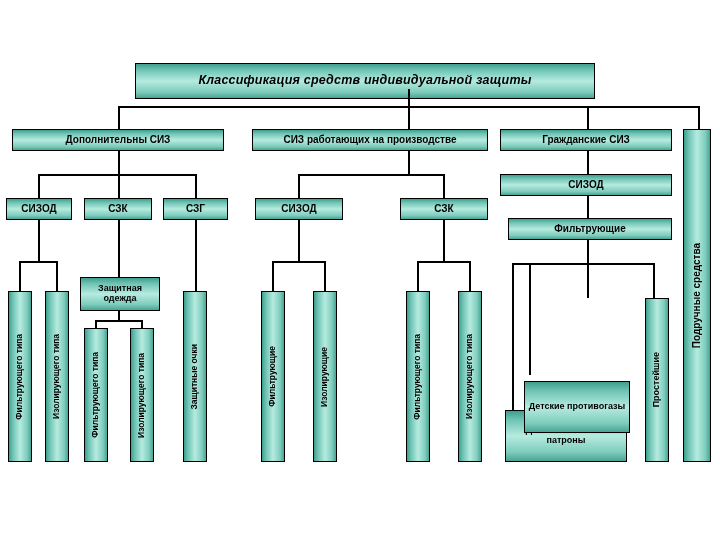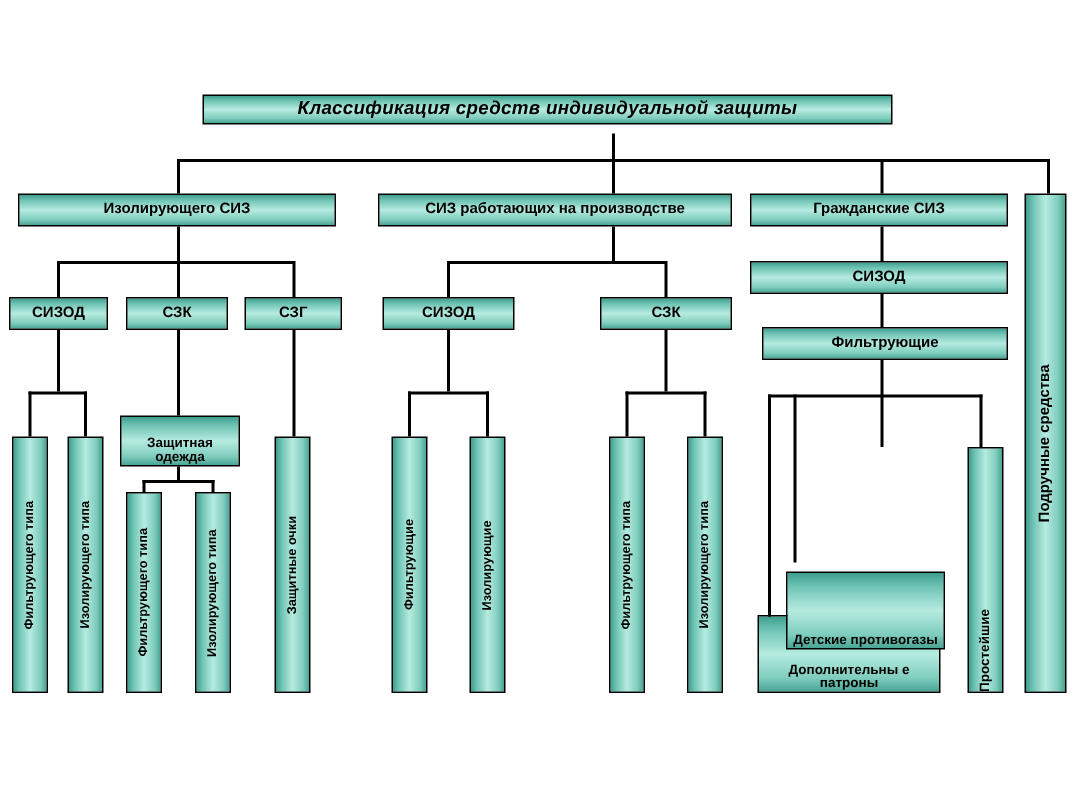--- a/index.html
+++ b/index.html
@@ -13,42 +13,42 @@
        color:#000;font-weight:bold;line-height:1.08;}
   
   .vbox{background:linear-gradient(to right,#3f9e8e 0%,#6fc4b4 18%,#b6ebe0 50%,#7fcdbd 82%,#49a494 100%);}
   .vbox .vtxt{writing-mode:vertical-rl;transform:rotate(180deg);white-space:nowrap;}
   .line{position:absolute;background:#000;}
   .hline{height:2px;}
   .vline{width:2px;}
 
   .title{font-style:italic;font-weight:bold;font-size:12.5px;letter-spacing:.2px;}
   .t10{font-size:10px;}
-  .t9{font-size:9px;align-items:flex-end;}
+  .t9{font-size:9px;}
   .t85{font-size:8.5px;}
 </style>
 </head>
 <body>
 
 <div id="canvas">
 
-  <div class="box title" style="left:135px;top:63px;width:460px;height:20px;">
+  <div class="box title" style="left:135px;top:63px;width:460px;height:36px;">
     <span>Классификация средств индивидуальной защиты</span>
   </div>
 
   <div class="line vline" style="left:408px;top:89px;height:17px;"></div>
 
   <div class="line hline" style="left:118px;top:106px;width:582px;"></div>
   <div class="line vline" style="left:118px;top:106px;height:23px;"></div>
   <div class="line vline" style="left:408px;top:106px;height:23px;"></div>
   <div class="line vline" style="left:587px;top:106px;height:23px;"></div>
   <div class="line vline" style="left:698px;top:106px;height:23px;"></div>
 
   <div class="box t10" style="left:12px;top:129px;width:212px;height:22px;">
-    <span>Изолирующего СИЗ</span>
+    <span>Дополнительны СИЗ</span>
   </div>
 
   <div class="box t10" style="left:500px;top:129px;width:172px;height:22px;">
     <span>Гражданские СИЗ</span>
   </div>
 
   <div class="box t10" style="left:252px;top:129px;width:236px;height:22px;">
     <span>СИЗ работающих на производстве</span>
   </div>
 

